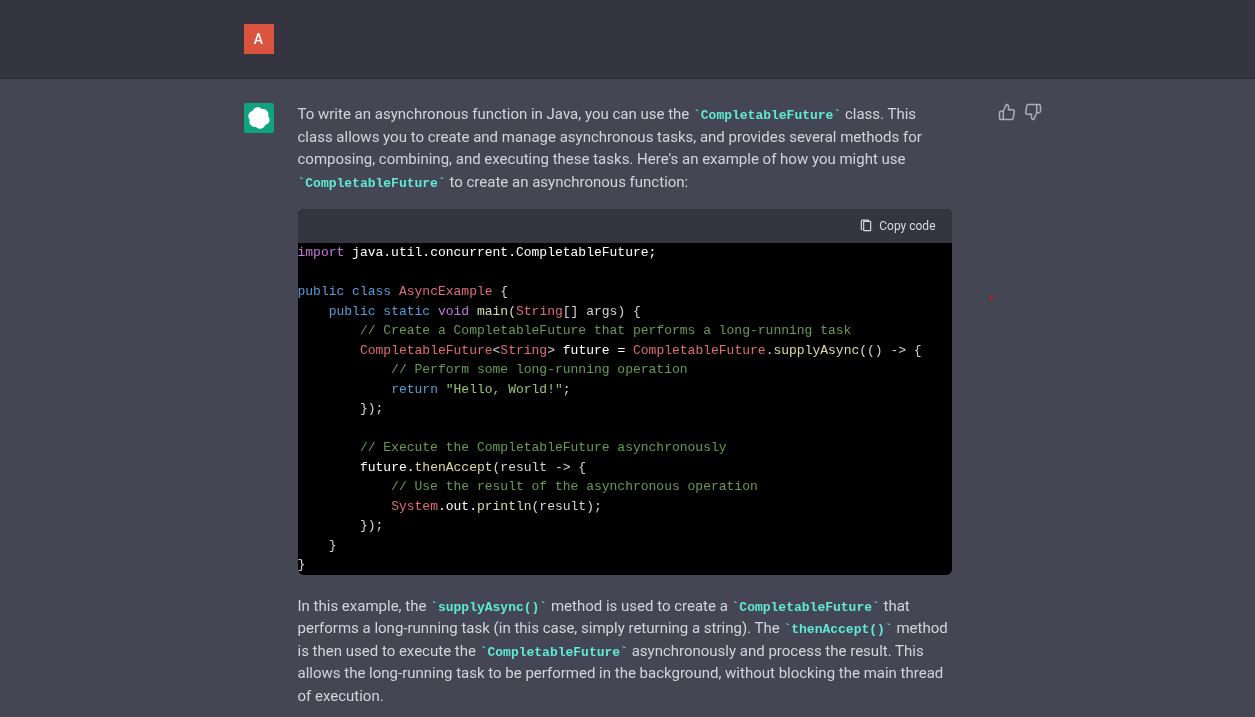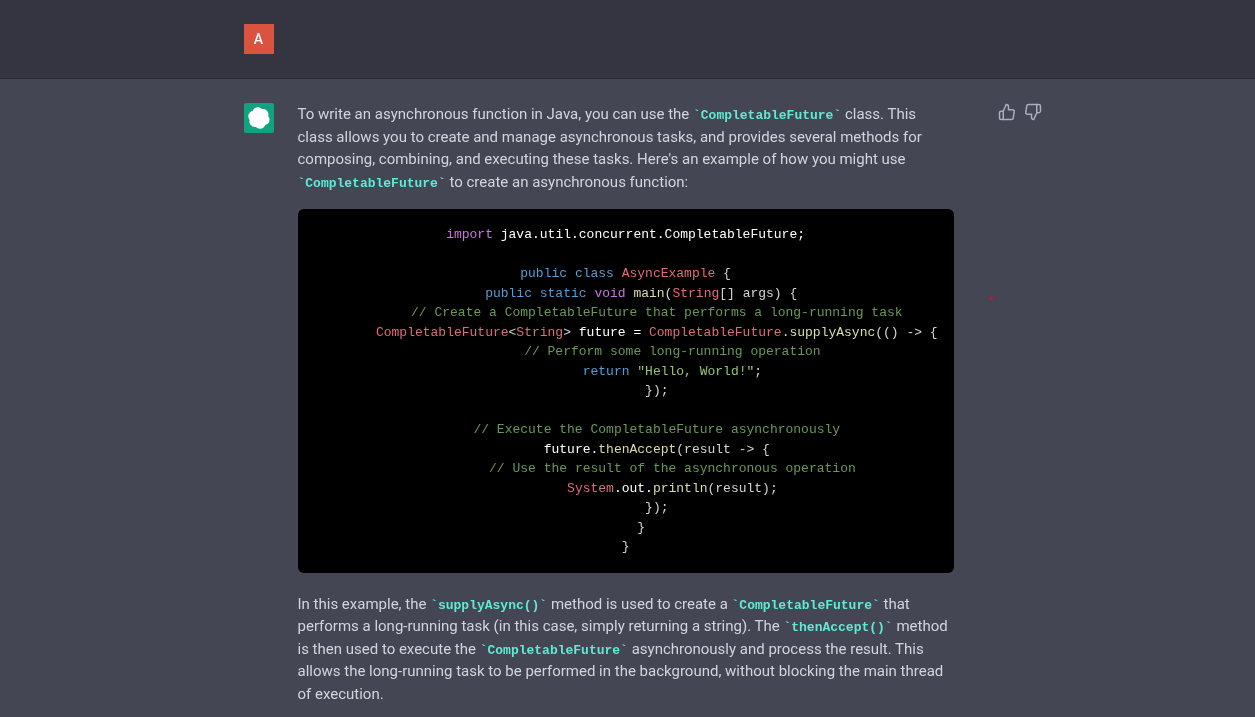--- a/index.html
+++ b/index.html
@@ -91,28 +91,26 @@
       gap: 6px;
       color: #d9d9e3;
       cursor: pointer;
       font-size: 12px;
     }
     .copy-icon {
       width: 14px;
       height: 14px;
     }
     .code-body {
-      padding: 16px;
       font-family: 'Consolas', 'Monaco', 'Courier New', monospace;
       font-size: 13px;
       line-height: 1.5;
       color: #ffffff;
       white-space: pre;
       overflow-x: auto;
-      text-align: center;
     }
     .kw-import { color: #c678dd; }
     .kw-public { color: #569cd6; }
     .kw-class { color: #569cd6; }
     .kw-void { color: #c678dd; }
     .kw-return { color: #569cd6; }
     .cls-name { color: #e06c75; }
     .type { color: #e06c75; }
     .method { color: #dcdcaa; }
     .str { color: #98c379; }
@@ -157,20 +155,29 @@
       <svg viewBox="0 0 41 41" fill="white">
           <path d="M37.5324 16.8707C37.9808 15.5241 38.1363 14.0974 37.9886 12.6859C37.8409 11.2744 37.3934 9.91076 36.6755 8.68622C35.6075 6.83404 33.9812 5.3676 32.0277 4.48941C30.0742 3.61122 27.8961 3.36687 25.7976 3.79148C24.8516 2.72706 23.6908 1.87925 22.3928 1.30332C21.0948 0.727395 19.6895 0.436977 18.2695 0.451143C16.1304 0.445754 14.0459 1.11423 12.3108 2.3629C10.5756 3.61156 9.27681 5.37653 8.59602 7.40441C7.20477 7.68964 5.88909 8.26655 4.73674 9.09644C3.58438 9.92633 2.62147 10.9905 1.91284 12.2181C0.839476 14.0663 0.378418 16.2071 0.598334 18.3304C0.81825 20.4536 1.70766 22.4502 3.13781 24.0293C2.68943 25.3759 2.53394 26.8026 2.68163 28.2141C2.82932 29.6256 3.2768 30.9892 3.99471 32.2138C5.06278 34.0659 6.68905 35.5324 8.64253 36.4106C10.596 37.2888 12.7741 37.5331 14.8726 37.1085C15.8186 38.1729 16.9794 39.0208 18.2774 39.5967C19.5754 40.1726 20.9807 40.463 22.4007 40.4489C24.5398 40.4542 26.6243 39.7858 28.3594 38.5371C30.0946 37.2884 31.3934 35.5235 32.0742 33.4956C33.4654 33.2103 34.7811 32.6334 35.9335 31.8035C37.0858 30.9736 38.0487 29.9095 38.7574 28.6819C39.8307 26.8337 40.2918 24.6929 40.0719 22.5696C39.852 20.4464 38.9626 18.4498 37.5324 16.8707Z"></path>
         </svg>
     </div>
     <div class="message-text">
       <p>
         <span>To write an asynchronous function in Java, you can use the </span><span class="inline-code">`CompletableFuture`</span><span> class. This class allows you to create and manage asynchronous tasks, and provides several methods for composing, combining, and executing these tasks. Here's an example of how you might use </span><span class="inline-code">`CompletableFuture`</span><span> to create an asynchronous function:</span>
       </p>
 
       <div class="code-block">
+        <div class="code-header">
+          <div class="copy-button">
+            <svg class="copy-icon" viewBox="0 0 24 24" fill="none" stroke="currentColor" stroke-width="2">
+                <rect x="8" y="4" width="12" height="16" rx="1"></rect>
+                <path d="M16 4V2H6a2 2 0 0 0-2 2v14h2"></path>
+              </svg>
+            <span>Copy code</span>
+          </div>
+        </div>
         <div class="code-body"><span class="kw-import">import</span><span class="ident"> java.util.concurrent.CompletableFuture;</span>
 
 <span class="kw-public">public</span><span class="kw-class"> class</span><span class="cls-name"> AsyncExample</span><span class="punct"> {</span>
 <span>    </span><span class="kw-public">public</span><span class="kw-public"> static</span><span class="kw-void"> void</span><span class="method"> main</span><span class="punct">(</span><span class="type">String</span><span class="punct">[] args) {</span>
 <span class="comment">        // Create a CompletableFuture that performs a long-running task</span>
 <span>        </span><span class="type">CompletableFuture</span><span class="punct">&lt;</span><span class="type">String</span><span class="punct">&gt;</span><span class="ident"> future = </span><span class="type">CompletableFuture</span><span class="punct">.</span><span class="method">supplyAsync</span><span class="punct">(() -&gt; {</span>
 <span class="comment">            // Perform some long-running operation</span>
 <span>            </span><span class="kw-return">return</span><span class="str"> "Hello, World!"</span><span class="punct">;</span>
 <span class="punct">        });</span>
 

